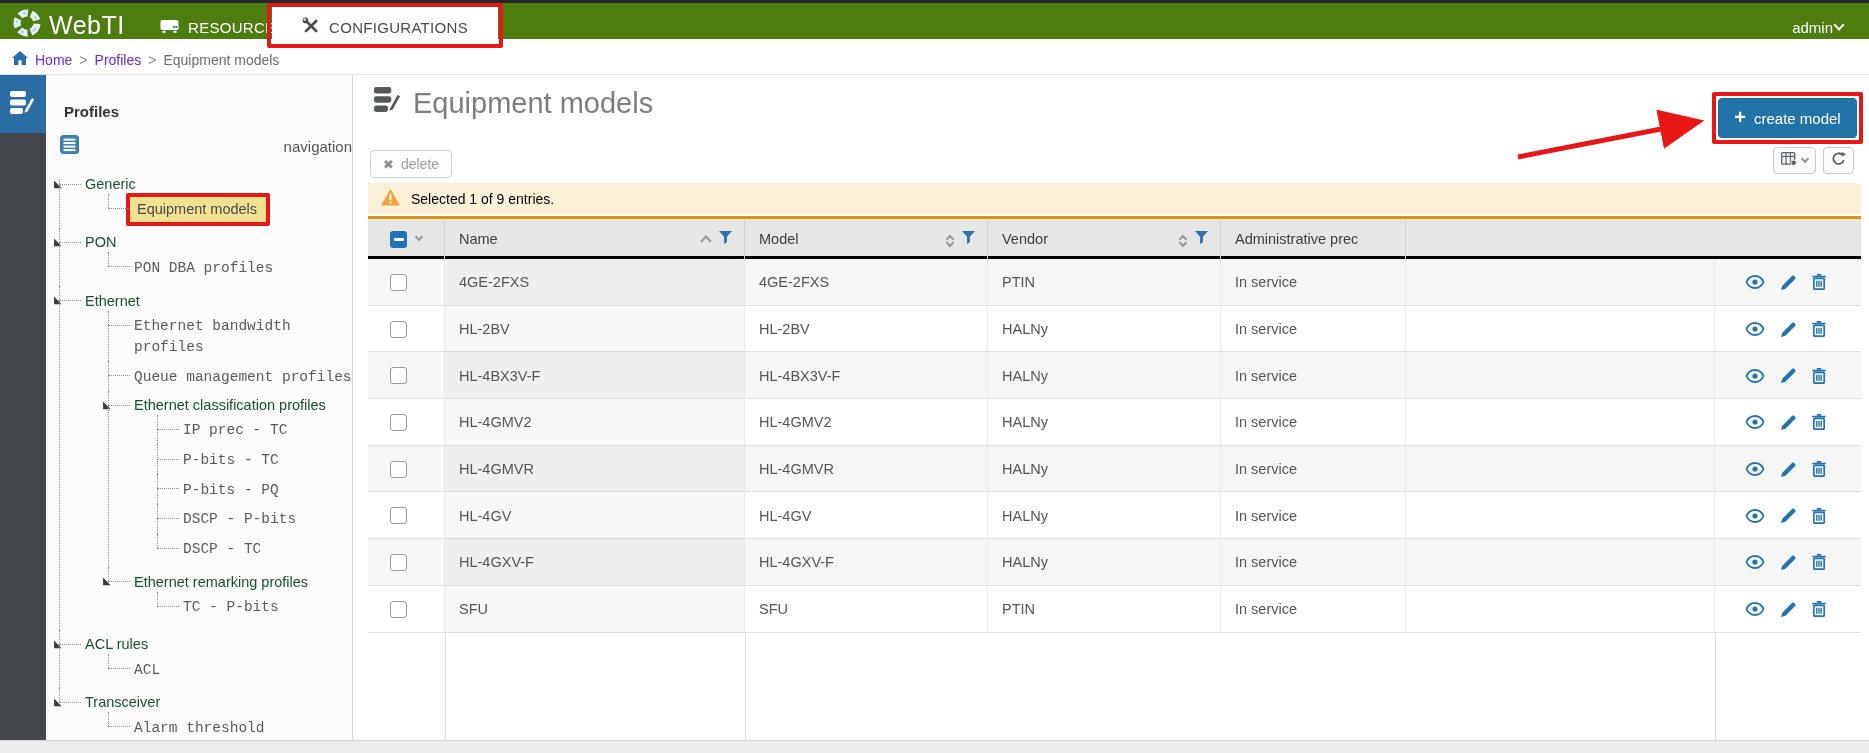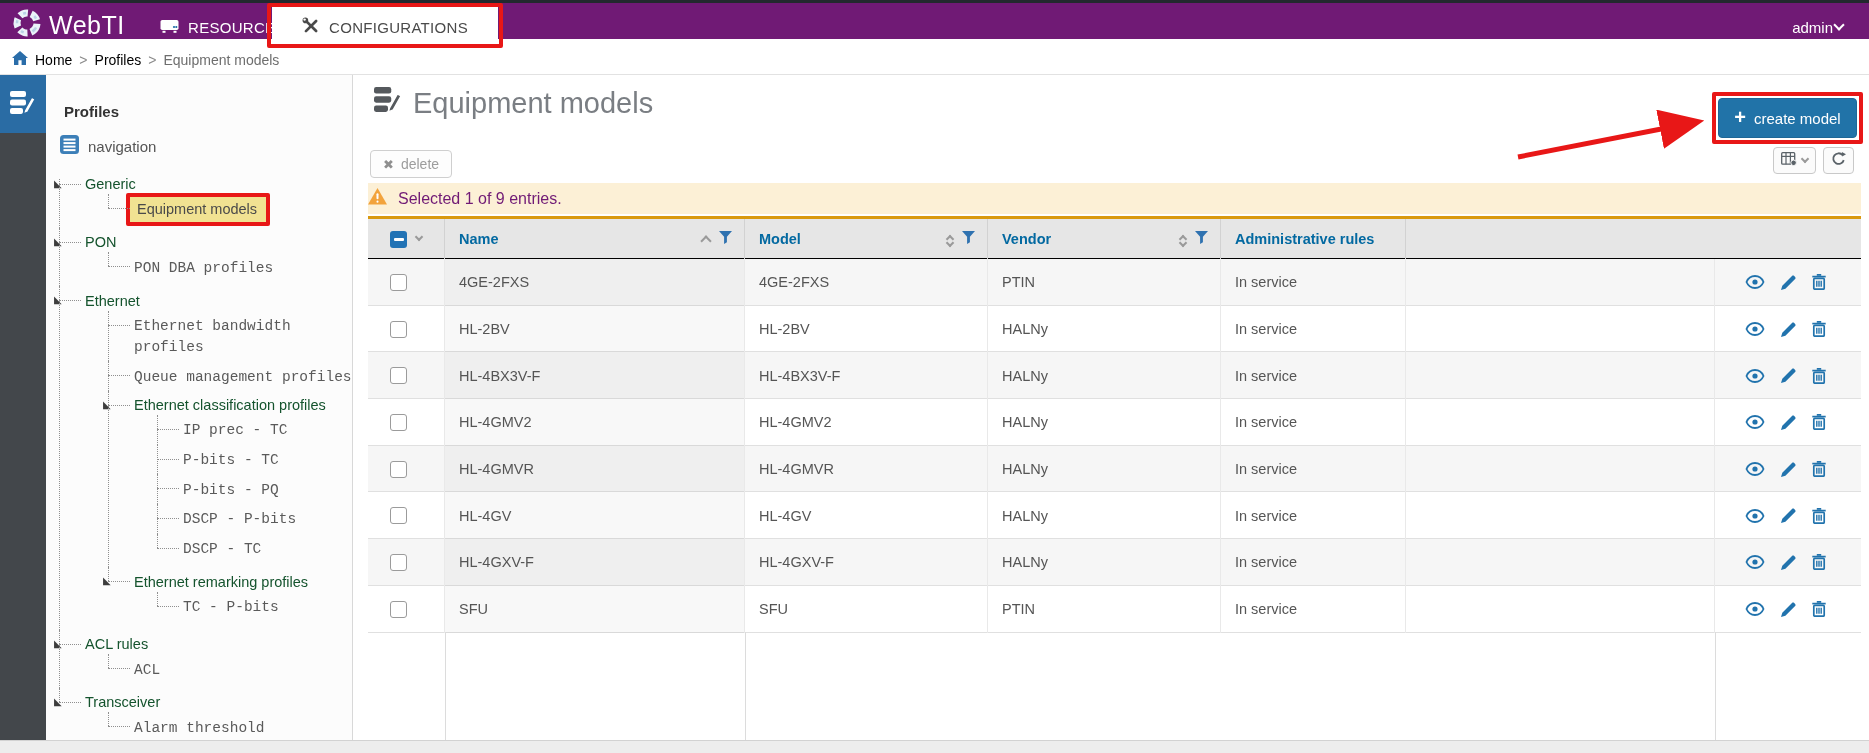--- a/index.html
+++ b/index.html
@@ -1,46 +1,46 @@
 <!DOCTYPE html>
 <html><head>
 <meta charset="utf-8">
 <style>
   * { box-sizing: border-box; margin: 0; padding: 0; }
   html,body { background:#fff; }
   body { font-family:"Liberation Sans","DejaVu Sans",sans-serif; }
   .screen { position:relative; width:1869px; height:753px; overflow:hidden; background:#fff; }
 
   
-  .topbar { position:absolute; left:0; top:0; width:100%; height:39px; background:#701a75; border-top:3px solid #23292e; }
+  .topbar { position:absolute; left:0; top:0; width:100%; height:39px; background:#4d7c0f; border-top:3px solid #23292e; }
   .logo { position:absolute; left:12px; top:5px; display:flex; align-items:center; gap:7px; }
   .logo-text { color:#fff; font-size:25px; letter-spacing:.5px; }
   .nav-item { position:absolute; top:3px; height:42px; display:flex; align-items:center; gap:9px; color:#fff; font-size:15px; letter-spacing:.3px; cursor:default; }
   .nav-res { left:150px; padding:0 10px; }
   .nav-cfg { left:272px; width:226px; justify-content:center; background:#fff; color:#4a4a4a; }
   .user-menu { position:absolute; right:26px; top:3px; height:42px; display:flex; align-items:center; gap:2px; color:#fff; font-size:15px; }
   .chev { display:inline-block; width:8px; height:8px; border-style:solid; border-width:2px 2px 0 0; }
   .chev.down { transform:rotate(135deg); margin-top:-4px; }
   .chev.up { transform:rotate(-45deg); margin-top:4px; }
   .chev.white { border-color:#fff; }
   .chev.gray { border-color:#9a9a9a; }
   .chev.small { width:6px; height:6px; border-width:2px 2px 0 0; }
 
   
   .breadcrumb { position:absolute; left:0; top:45px; width:100%; height:30px; background:#fff; border-bottom:1px solid #e2e2e2; display:flex; align-items:center; padding-left:12px; gap:7px; font-size:14px; }
-  .crumb-link { color:#000000; }
+  .crumb-link { color:#6d28d9; }
   .crumb-sep { color:#8a8a8a; }
   .crumb-current { color:#6e6e6e; }
 
   
   .rail { position:absolute; left:0; top:75px; width:46px; height:665px; background:#43474b; }
   .rail-btn { width:46px; height:58px; background:#2a6ca4; display:flex; align-items:center; justify-content:center; }
   .sidebar { position:absolute; left:46px; top:75px; width:307px; height:665px; background:#fcfcfc; border-right:1px solid #d8d8d8; }
   .sb-title { margin:28px 0 0 18px; font-size:15px; font-weight:bold; color:#333; }
-  .sb-nav { display:flex; align-items:center; gap:9px; margin:15px 0 0 14px; font-size:15px; color:#555; }
+  .sb-nav { display:flex; align-items:center; gap:9px; margin:15px 0 0 14px; font-size:15px; color:#555;justify-content:space-between; }
 
   
   .tree { margin:13px 0 0 0; font-size:14.5px; }
   .tree ul { list-style:none; margin:0; padding:0 0 0 33px; }
   .tree > ul { padding-left:23px; }
   .tree li { position:relative; padding:4.3px 0 4.3px 16px; line-height:20px; }
   .tree li::before { content:""; position:absolute; left:-10px; top:14px; width:22px; border-top:1px dotted #8f8f8f; }
   .tree li::after { content:""; position:absolute; left:-10px; top:0; bottom:0; border-left:1px dotted #8f8f8f; }
   .tree li.last::after { bottom:auto; height:14px; }
   .tree > ul > li:first-child::after { top:9px; }
@@ -54,26 +54,26 @@
   .main { position:absolute; left:353px; top:75px; width:1516px; height:665px; background:#fff; }
   .page-title { position:absolute; left:21px; top:11px; display:flex; align-items:center; gap:11px; font-size:29px; font-weight:300; color:#7a7e83; }
 
   .btn-create { position:absolute; left:1365px; top:23px; width:139px; height:40px; background:#2173a8; border:1px solid #1d6797; border-radius:4px; color:#fff; font-size:15px; display:flex; align-items:center; justify-content:center; gap:8px; cursor:pointer; }
   .btn-create .plus { font-size:20px; font-weight:bold; margin-top:-2px; }
   .btn-delete { position:absolute; left:17px; top:75px; height:28px; padding:0 12px; background:#fdfdfd; border:1px solid #cfcfcf; border-radius:4px; color:#9d9d9d; font-size:14px; display:flex; align-items:center; gap:7px; }
   .btn-delete .x { color:#8f8f8f; font-size:13px; }
   .mini-group { position:absolute; top:72px; right:15px; display:flex; gap:7px; }
   .mini-btn { height:27px; padding:0 7px; background:#fbfbfb; border:1px solid #c9c9c9; border-radius:4px; display:flex; align-items:center; gap:5px; }
 
-  .notice { position:absolute; left:15px; top:108px; width:1493px; height:31px; background:#fcf0d6; display:flex; align-items:center; gap:11px; font-size:16px; color:#701a75; }
+  .notice { position:absolute; left:15px; top:108px; width:1493px; height:31px; background:#fcf0d6; display:flex; align-items:center; gap:11px; padding-left:13px; font-size:14px; color:#000000; }
 
   
   .tbl { position:absolute; left:15px; top:141px; width:1493px; border-top:3px solid #d9990f; }
   .tr { display:grid; grid-template-columns:77px 300px 243px 233px 185px 309px 146px; align-items:center; }
-  .thead { height:40px; background:#e6e6e6; font-size:14.5px; font-weight:bold; color:#0369a1; border-bottom:1px solid #000000; }
+  .thead { height:40px; background:#e6e6e6; font-size:14.5px; font-weight:normal; color:#404040; border-bottom:3px solid #000000; }
   .thead .td { height:40px; display:flex; align-items:center; }
   .row { height:46.7px; font-size:14.5px; color:#555; border-bottom:1px solid #e0e0e0; background:#fff; }
   .row:nth-child(even) { background:#f6f6f6; }
   .td { padding-left:14px; height:46.7px; display:flex; align-items:center; border-right:1px solid #e9e9e9; }
   .td:last-child { border-right:none; }
   .thead .td { border-right:1px solid #d2d2d2; }
   .thead .td:last-child { border-right:none; }
   .c-name { background:rgba(0,0,0,0.028); }
   .hd-icons { margin-left:auto; margin-right:12px; display:flex; align-items:center; gap:9px; }
   .sort-both { display:flex; flex-direction:column; gap:2px; align-items:center; }
@@ -335,21 +335,21 @@
                 <span class="chev down gray small"></span>
               </span>
             <span>
               <svg width="13" height="13" viewBox="0 0 12 12">
                   <path d="M0 0h12L7.3 5.4v4.9L4.7 12V5.4L0 0z" fill="#2f72b0"></path>
                 </svg>
             </span>
           </span>
         </div>
         <div class="td">
-            <span>Administrative rules</span>
+            <span>Administrative prec</span>
           </div>
         <div class="td"></div>
       </div>
 
       <div class="tr row">
         <div class="td cell-check">
             <span class="cb"></span>
           </div>
         <div class="td c-name">4GE-2FXS</div>
         <div class="td">4GE-2FXS</div>

